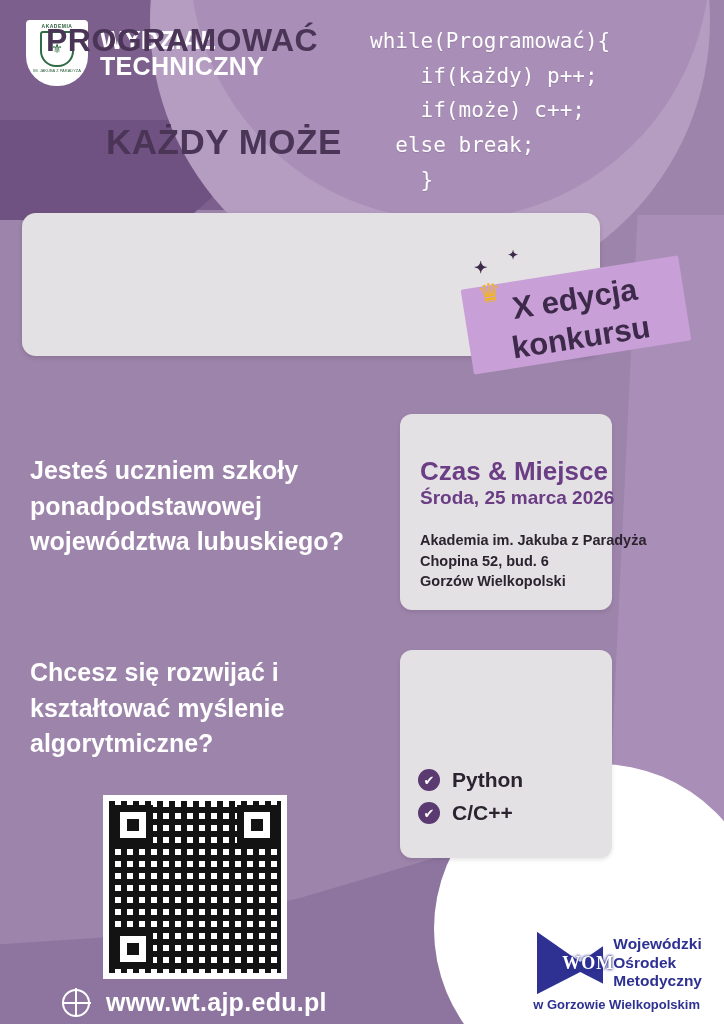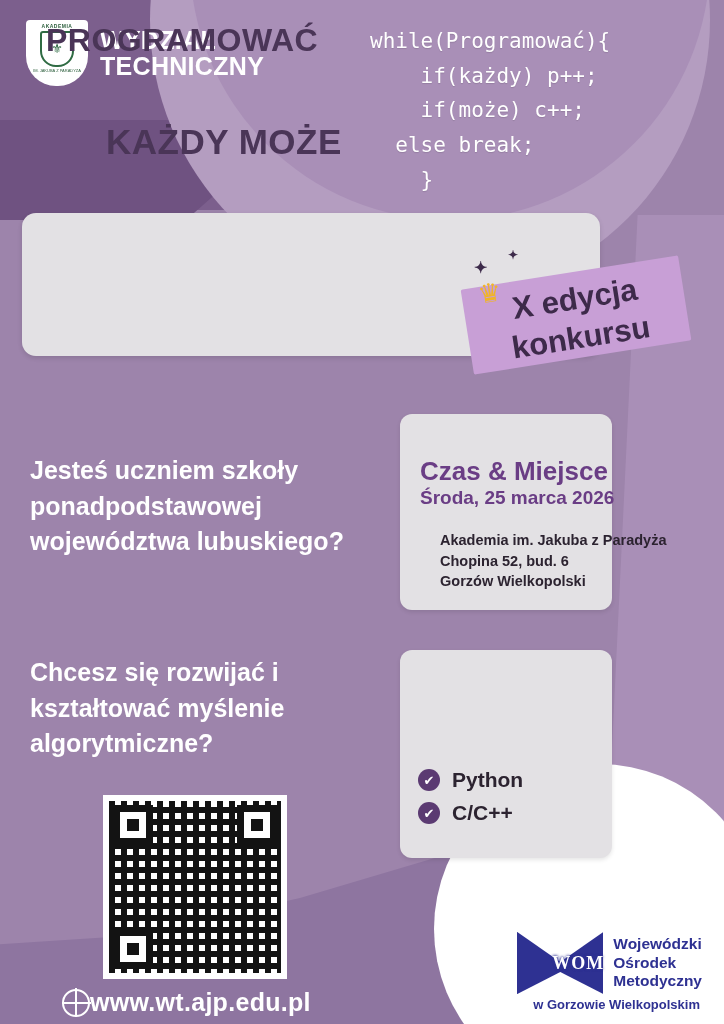--- a/index.html
+++ b/index.html
@@ -334,21 +334,21 @@
   .qr-eye.tl { left: 4px; top: 4px; }
   .qr-eye.tr { right: 4px; top: 4px; }
   .qr-eye.bl { left: 4px; bottom: 4px; }
 
   
   .url-row {
     position: absolute;
     left: 62px; top: 988px;
     display: flex;
     align-items: center;
-    gap: 0;
+    gap: 16px;
   }
   .globe {
     width: 28px; height: 28px;
     border-radius: 50%;
     border: 2.5px solid #ffffff;
     position: relative;
     flex: none;
   }
   .globe::before {
     content: "";
@@ -373,21 +373,21 @@
 
   
   .wom {
     position: absolute;
     right: 22px; bottom: 30px;
     display: flex;
     align-items: center;
     gap: 10px;
   }
   .wom-mark {
-    width: 86px; height: 62px;
+    width: 66px; height: 62px;
     background: #2e3192;
     display: flex;
     align-items: center;
     justify-content: center;
     position: relative;
     padding-left: 36px;
   }
   .wom-mark::before {
     content: "";
     position: absolute;
@@ -473,21 +473,21 @@
     <div>X  edycja</div>
     <div>konkursu</div>
   </div>
 
   <div class="q1">Jesteś uczniem szkoły ponadpodstawowej województwa lubuskiego?</div>
   <div class="q2">Chcesz się rozwijać i kształtować myślenie algorytmiczne?</div>
 
   <div class="card" id="card-time"></div>
   <div class="card-title">Czas &amp; Miejsce</div>
   <div class="card-date">Środa, 25 marca 2026</div>
-  <div class="card-addr" style="white-space:pre-line;margin-left:20px;">Akademia im. Jakuba z Paradyża
+  <div class="card-addr" style="white-space:pre-line;">Akademia im. Jakuba z Paradyża
 Chopina 52, bud. 6
 Gorzów Wielkopolski</div>
 
   <div class="card" id="card-apply"></div>
   <div class="lang-list">
     <div class="lang-row">
       <span class="check">✔</span>
       <span class="lang-label">Python</span>
     </div>
     <div class="lang-row">

